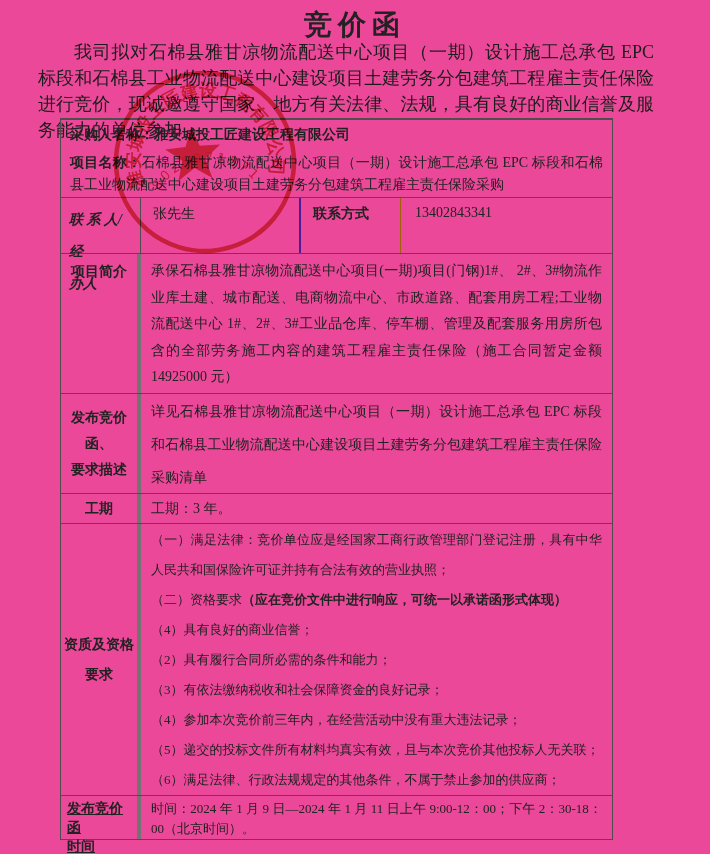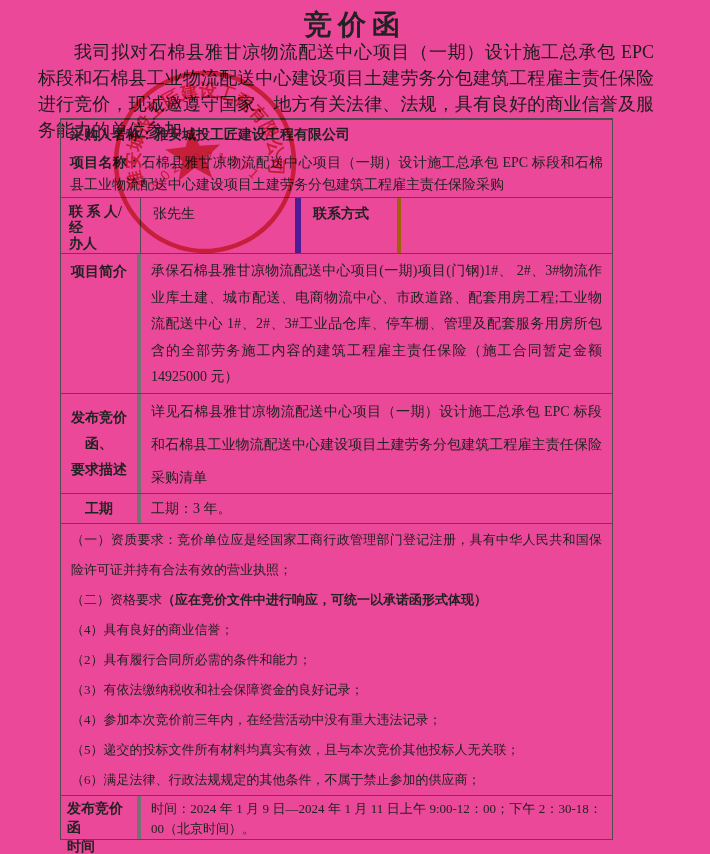--- a/index.html
+++ b/index.html
@@ -33,38 +33,38 @@
   .lab.top{justify-content:flex-start;padding-top:8px;}
   .val{flex:1 1 auto;padding:3px 10px;text-align:justify;}
   .fullcell{flex:1 1 auto;padding:3px 9px;text-align:justify;}
   .r1{height:48px;}
   .r1 .fullcell{line-height:22px;}
   .r1 b{font-weight:bold;}
   .r2{height:30px;}
   .r2 .fullcell{line-height:24px;font-weight:bold;}
   .r3{height:56px;}
   .r3 .c-lab{flex:0 0 80px;width:80px;border-right:1px solid #4e4e4e;font-weight:bold;
-      padding:6px 6px 0 8px;line-height:16px;}
-  .r3 .c-name{flex:0 0 160px;width:160px;border-right:6px solid #4c1d95;padding:7px 8px 0 12px;}
-  .r3 .c-mlab{flex:0 0 100px;width:100px;border-right:4px solid #a16207;font-weight:bold;padding:7px 8px 0 12px;}
+      padding:6px 6px 0 8px;line-height:32px;font-style:italic;}
+  .r3 .c-name{flex:0 0 160px;width:160px;border-right:2px solid #4c1d95;padding:7px 8px 0 12px;}
+  .r3 .c-mlab{flex:0 0 100px;width:100px;border-right:1px solid #a16207;font-weight:bold;padding:7px 8px 0 12px;}
   .r3 .c-phone{flex:1 1 auto;padding:7px 8px 0 14px;font-family:"Liberation Serif","DejaVu Serif",serif;}
   .r4{height:140px;}
   .r4 .val{line-height:26.5px;padding-top:4px;}
   .r5{height:100px;}
   .r5 .val{line-height:33px;padding-top:1px;}
   .r5 .lab{line-height:26px;}
   .r6{height:30px;}
   .r6 .val{line-height:24px;}
   .r7{height:272px;}
   .r7 .lab{line-height:30px;}
   .r7 .val{padding-top:1px;font-size:13px;}
   .r7 p{margin:0;line-height:30px;}
   .r7 .bold-seg{font-weight:bold;}
   .r8{height:44px;}
-  .r8 .lab{align-items:flex-start;text-align:left;padding-left:6px;line-height:19px;justify-content:flex-start;padding-top:3px;}
+  .r8 .lab{align-items:flex-start;text-align:left;padding-left:6px;line-height:19px;justify-content:flex-start;padding-top:3px;text-decoration:underline;}
   .r8 .val{font-size:13px;line-height:20px;padding-top:3px;}
   .seal{
     position:absolute;left:96px;top:64px;width:218px;height:202px;
     mix-blend-mode:multiply;opacity:.88;pointer-events:none;
   }
 </style>
 </head>
 <body>
 
 <div id="page">
@@ -87,20 +87,21 @@
       </div>
     </div>
 
     <div class="row r3">
       <div class="cell c-lab">
         <div>联 系 人/经</div>
         <div>办人</div>
       </div>
       <div class="cell c-name">张先生</div>
       <div class="cell c-mlab">联系方式</div>
+      <div class="cell c-phone">13402843341</div>
     </div>
 
     <div class="row r4">
       <div class="cell lab top">项目简介</div>
       <div class="cell val">承保石棉县雅甘凉物流配送中心项目(一期)项目(门钢)1#、 2#、3#物流作业库土建、城市配送、电商物流中心、市政道路、配套用房工程;工业物流配送中心 1#、2#、3#工业品仓库、停车棚、管理及配套服务用房所包含的全部劳务施工内容的建筑工程雇主责任保险（施工合同暂定金额 14925000 元）</div>
     </div>
 
     <div class="row r5">
       <div class="cell lab">
         <div>发布竞价函、</div>
@@ -108,22 +109,26 @@
       </div>
       <div class="cell val">详见石棉县雅甘凉物流配送中心项目（一期）设计施工总承包 EPC 标段和石棉县工业物流配送中心建设项目土建劳务分包建筑工程雇主责任保险采购清单</div>
     </div>
 
     <div class="row r6">
       <div class="cell lab">工期</div>
       <div class="cell val">工期：3 年。</div>
     </div>
 
     <div class="row r7">
+      <div class="cell lab">
+        <div>资质及资格</div>
+        <div>要求</div>
+      </div>
       <div class="cell val">
-        <p>（一）资质要求：竞价单位应是经国家工商行政管理部门登记注册，具有中华人民共和国保险许可证并持有合法有效的营业执照；</p>
+        <p>（一）满足法律：竞价单位应是经国家工商行政管理部门登记注册，具有中华人民共和国保险许可证并持有合法有效的营业执照；</p>
         <p><span>（二）资格要求</span><span class="bold-seg">（应在竞价文件中进行响应，可统一以承诺函形式体现）</span></p>
         <p>（4）具有良好的商业信誉；</p>
         <p>（2）具有履行合同所必需的条件和能力；</p>
         <p>（3）有依法缴纳税收和社会保障资金的良好记录；</p>
         <p>（4）参加本次竞价前三年内，在经营活动中没有重大违法记录；</p>
         <p>（5）递交的投标文件所有材料均真实有效，且与本次竞价其他投标人无关联；</p>
         <p>（6）满足法律、行政法规规定的其他条件，不属于禁止参加的供应商；</p>
       </div>
     </div>
 

